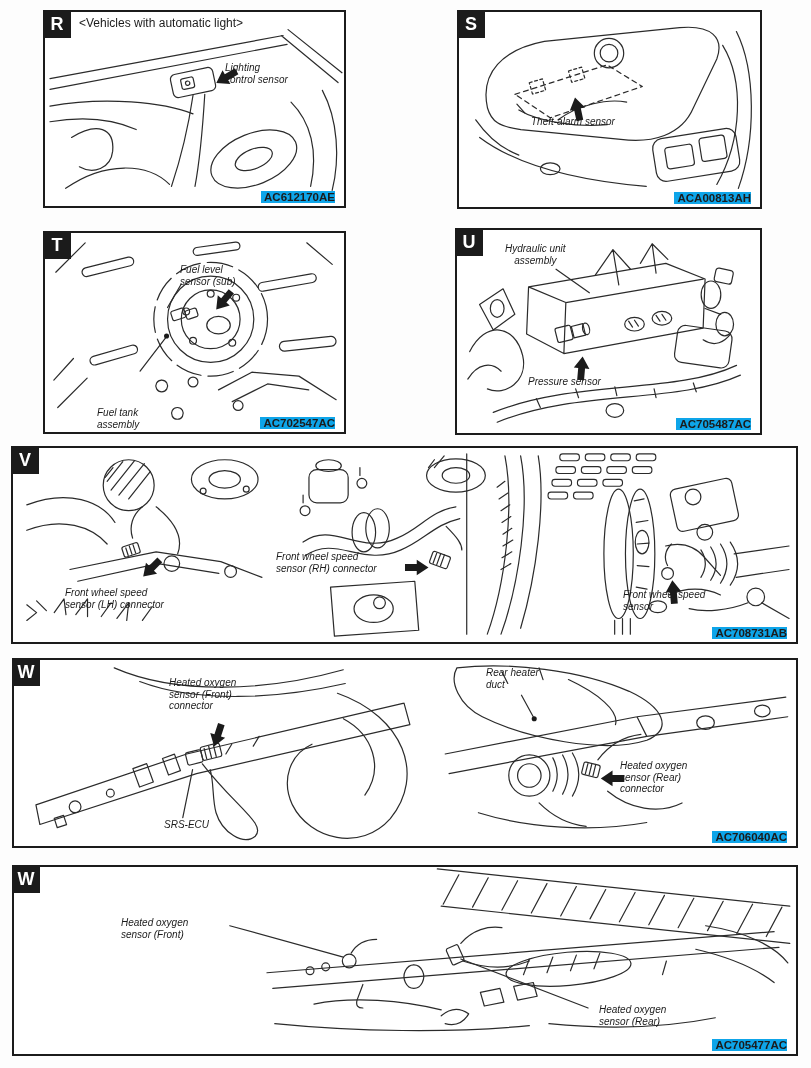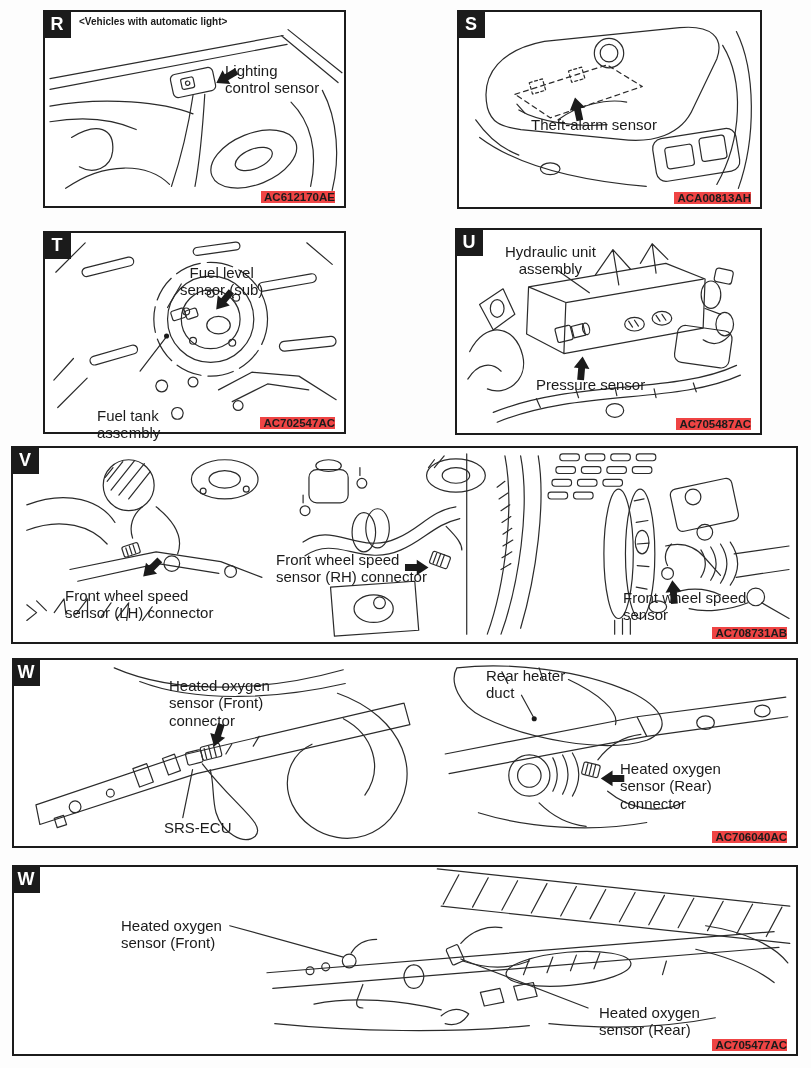--- a/index.html
+++ b/index.html
@@ -13,30 +13,30 @@
     position:absolute;border:2px solid #1b1b1b;background:#ffffff;
     box-sizing:border-box;
   }
   .badge{
     position:absolute;top:-2px;left:-2px;width:28px;height:28px;
     background:#1b1b1b;color:#ffffff;font-weight:bold;font-size:18px;
     display:flex;align-items:center;justify-content:center;z-index:3;
     letter-spacing:0;
   }
   .panel-title{
-    position:absolute;left:34px;top:4px;font-weight:bold;font-size:10px;
+    position:absolute;left:34px;top:4px;font-weight:normal;font-size:12px;
     white-space:nowrap;z-index:2;
   }
   .label{
-    position:absolute;font-size:15px;line-height:1.16;
-    white-space:pre-line;z-index:2;
+    position:absolute;font-size:10px;line-height:1.16;
+    white-space:pre-line;z-index:2;font-style:italic;
   }
   .code{
     position:absolute;right:9px;bottom:3px;font-weight:bold;font-size:11.5px;
-    z-index:2;background:#ef4444;padding-left:3px;
+    z-index:2;background:#0ea5e9;padding-left:3px;
   }
   svg.art{position:absolute;left:0;top:0;width:100%;height:100%;z-index:1;}
   svg.art *{vector-effect:non-scaling-stroke;}
 </style>
 </head>
 <body>
 
 <div class="panel" style="left:43px;top:10px;width:303px;height:198px;">
   <div class="badge">R</div>
   <div class="panel-title">&lt;Vehicles with automatic light&gt;</div>
@@ -111,21 +111,21 @@
     </g>
     <path d="M138,52 L124,76"></path>
     <path d="M96,141 L122,107"></path>
       <circle cx="123" cy="105" r="2.6" fill="#1b1b1b" stroke="none"></circle>
     <path d="M176,160 L210,142 L258,146 L296,170 M190,172 L226,154 L268,160"></path>
     <circle cx="150" cy="152" r="5"></circle>
       <circle cx="196" cy="176" r="5"></circle>
     <path d="M118,150 a6,6 0 1,0 0.1,0 M134,178 a6,6 0 1,0 0.1,0"></path>
     <polygon points="-11,-3.5 1,-3.5 1,-8 13,0 1,8 1,3.5 -11,3.5" transform="translate(182,68) rotate(130)" fill="#1b1b1b" stroke="none"></polygon>
   </svg>
-  <div class="label" style="left:135px;top:31px;text-align:center;">Fuel level
+  <div class="label" style="left:135px;top:31px;">Fuel level
 sensor (sub)</div>
   <div class="label" style="left:52px;top:143px;margin-top:31px;">Fuel tank
 assembly</div>
   <div class="code">AC702547AC</div>
 </div>
 
 <div class="panel" style="left:455px;top:228px;width:307px;height:207px;">
   <div class="badge">U</div>
   <svg class="art" viewBox="0 0 307 207" fill="none" stroke="#2b2b2b" stroke-width="1.2" stroke-linecap="round" stroke-linejoin="round">
     <path d="M100,40 L134,64"></path>
@@ -150,21 +150,21 @@
     <path d="M22,76 L46,60 L58,86 L36,102 Z"></path>
       <ellipse cx="40" cy="80" rx="7" ry="9"></ellipse>
     <path d="M12,124 C28,92 58,96 66,128 C72,154 48,170 30,162 M10,152 C20,136 34,134 44,144"></path>
     <path d="M36,186 C120,152 220,168 284,138 M40,196 C124,162 222,178 288,148"></path>
     <path d="M80,172 l4,9 M120,162 l3,9 M160,160 l2,9 M200,162 l2,9 M240,156 l3,9"></path>
     <ellipse cx="160" cy="184" rx="9" ry="7"></ellipse>
     <polygon points="-11,-3.5 1,-3.5 1,-8 13,0 1,8 1,3.5 -11,3.5" transform="translate(126,142) rotate(-85)" fill="#1b1b1b" stroke="none"></polygon>
   </svg>
   <div class="label" style="left:48px;top:13px;text-align:center;">Hydraulic unit
 assembly</div>
-  <div class="label" style="left:71px;top:146px;margin-left:8px;">Pressure sensor</div>
+  <div class="label" style="left:71px;top:146px;">Pressure sensor</div>
   <div class="code">AC705487AC</div>
 </div>
 
 <div class="panel" style="left:11px;top:446px;width:787px;height:198px;">
   <div class="badge">V</div>
   <svg class="art" viewBox="0 0 787 198" fill="none" stroke="#2b2b2b" stroke-width="1.2" stroke-linecap="round" stroke-linejoin="round">
 
     <circle cx="112" cy="38" r="26"></circle>
     <path d="M96,20 l-8,10 M106,14 l-16,20 M118,13 l-24,30 M128,16 l-26,32 M134,24 l-22,28"></path>
     <ellipse cx="210" cy="32" rx="34" ry="20"></ellipse>

